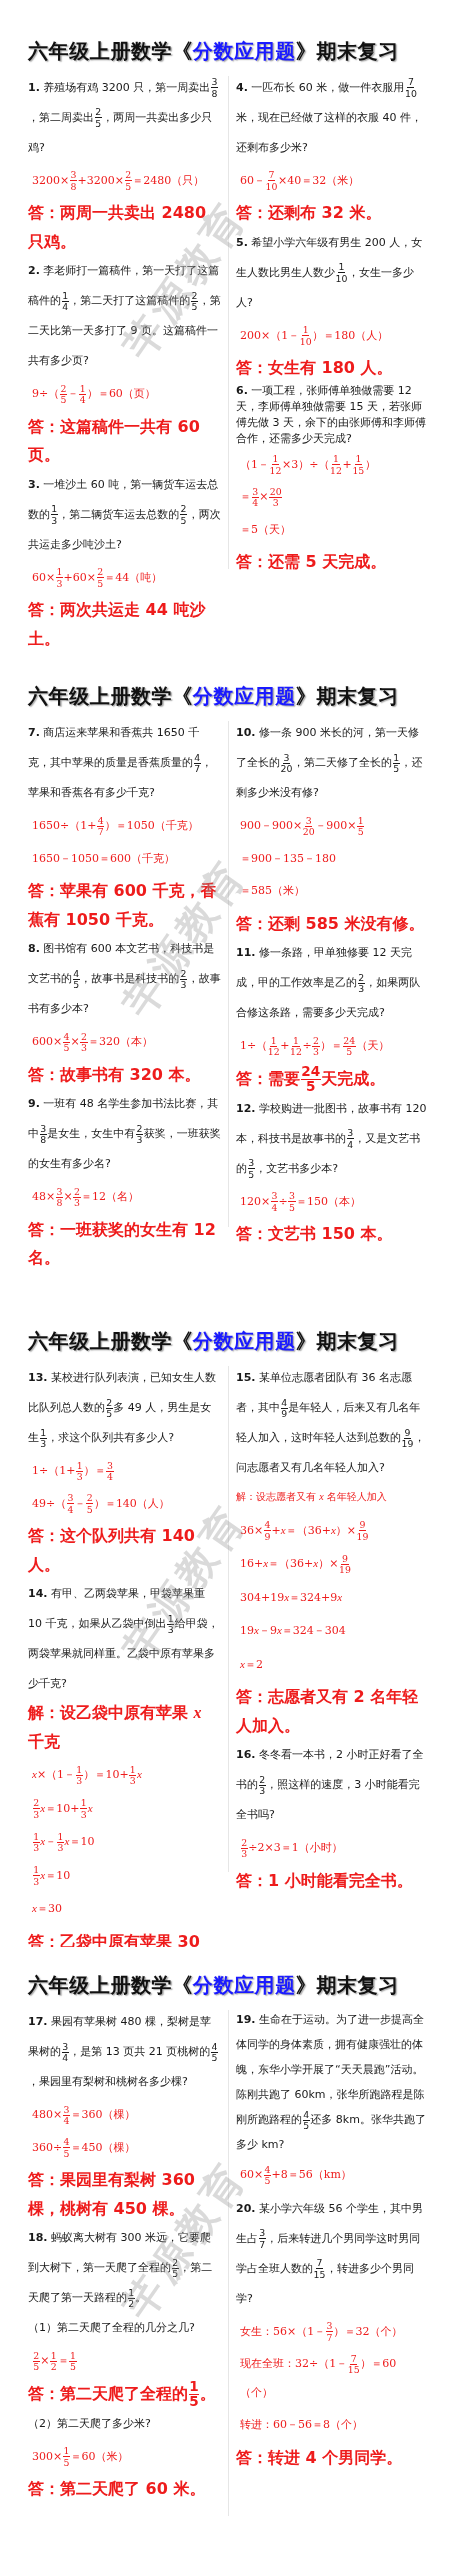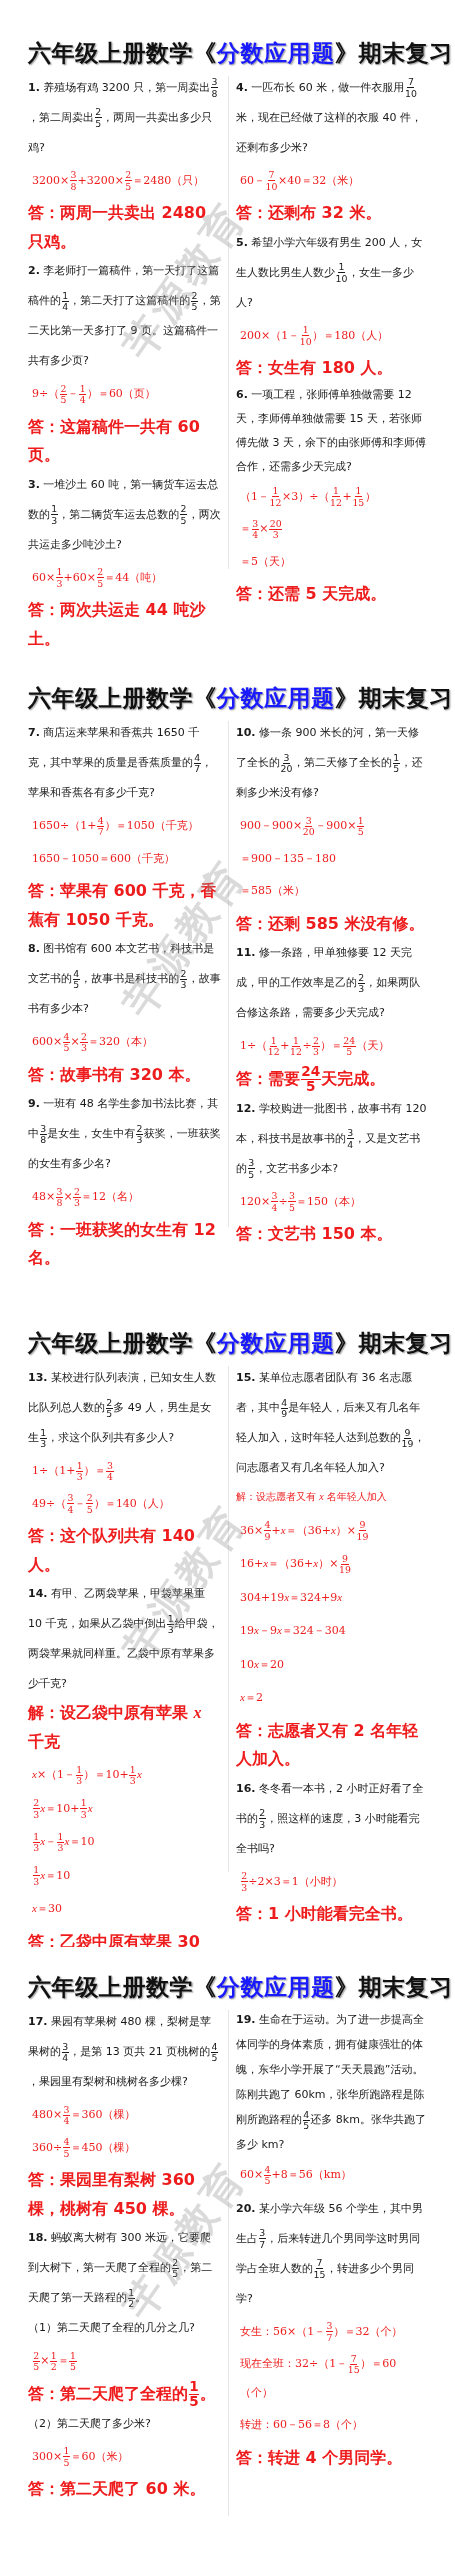--- a/index.html
+++ b/index.html
@@ -1,19 +1,19 @@
 <!DOCTYPE html>
 <html style="font-size:10px"><head>
 <meta charset="utf-8">
 <style>
   html, body { margin: 0; padding: 0; background: #ffffff; }
   body { width: 455px; height: 2576px; position: relative; overflow: hidden;
          font-family: "DejaVu Sans", "Liberation Sans", sans-serif; color: #1a1a1a; }
   .page { position: absolute; left: 0; width: 455px; height: 644px; background: #fff; }
-  .title { position: absolute; left: 28px; top: 25px; width: 405px; font-size: 23px; font-weight: bold;
+  .title { position: absolute; left: 28px; top: 25px; width: 405px; font-size: 20px; font-weight: bold;
            letter-spacing: 0.6px; white-space: nowrap; color: #111;
            text-shadow: 1.3px 1.3px 1.3px rgba(0,0,0,0.35); }
   .title .blue { color: #1a1aff; }
   .col { position: absolute; top: 60px; width: 193px; }
   .col.left { left: 28px; }
   .col.right { left: 236px; }
   .divider { position: absolute; left: 228px; top: 63px; width: 0.6px; background: #e6e6e6; }
   .q { font-size: 11px; line-height: 30px; margin: 0; }
   .q .num { font-weight: bold; }
   .a { color: #ee1c1c; font-size: 11px; line-height: 28.5px; margin: 4px; font-family: "DejaVu Serif", "Liberation Serif", serif; }
@@ -102,21 +102,21 @@
             <span class="n">1</span>
             <span class="d">10</span>
           </span>，女生一多少人?</p>
       <p class="a">200×（1－<span class="frac">
             <span class="n">1</span>
             <span class="d">10</span>
           </span>）＝180（人）</p>
       <p class="ans">答：女生有 180 人。</p>
     </div>
     <div>
-      <p class="q" style="line-height:24px;"><span class="num">6.</span> 一项工程，张师傅单独做需要 12 天，李师傅单独做需要 15 天，若张师傅先做 3 天，余下的由张师傅和李师傅合作，还需多少天完成?</p>
+      <p class="q" style="line-height:16px;"><span class="num">6.</span> 一项工程，张师傅单独做需要 12 天，李师傅单独做需要 15 天，若张师傅先做 3 天，余下的由张师傅和李师傅合作，还需多少天完成?</p>
       <p class="a">（1－<span class="frac">
             <span class="n">1</span>
             <span class="d">12</span>
           </span>×3）÷（<span class="frac">
             <span class="n">1</span>
             <span class="d">12</span>
           </span>+<span class="frac">
             <span class="n">1</span>
             <span class="d">15</span>
           </span>）</p>
@@ -328,21 +328,20 @@
           </span>+<i class="x">x</i>＝（36+<i class="x">x</i>）×<span class="frac">
             <span class="n">9</span>
             <span class="d">19</span>
           </span></p>
       <p class="a">16+<i class="x">x</i>＝（36+<i class="x">x</i>）×<span class="frac">
             <span class="n">9</span>
             <span class="d">19</span>
           </span></p>
       <p class="a">304+19<i class="x">x</i>＝324+9<i class="x">x</i></p>
       <p class="a">19<i class="x">x</i>－9<i class="x">x</i>＝324－304</p>
-      <p class="a">10<i class="x">x</i>＝20</p>
       <p class="a"><i class="x">x</i>＝2</p>
       <p class="ans">答：志愿者又有 2 名年轻人加入。</p>
     </div>
     <div>
       <p class="q"><span class="num">16.</span> 冬冬看一本书，2 小时正好看了全书的<span class="frac">
             <span class="n">2</span>
             <span class="d">3</span>
           </span>，照这样的速度，3 小时能看完全书吗?</p>
       <p class="a"><span class="frac">
             <span class="n">2</span>

